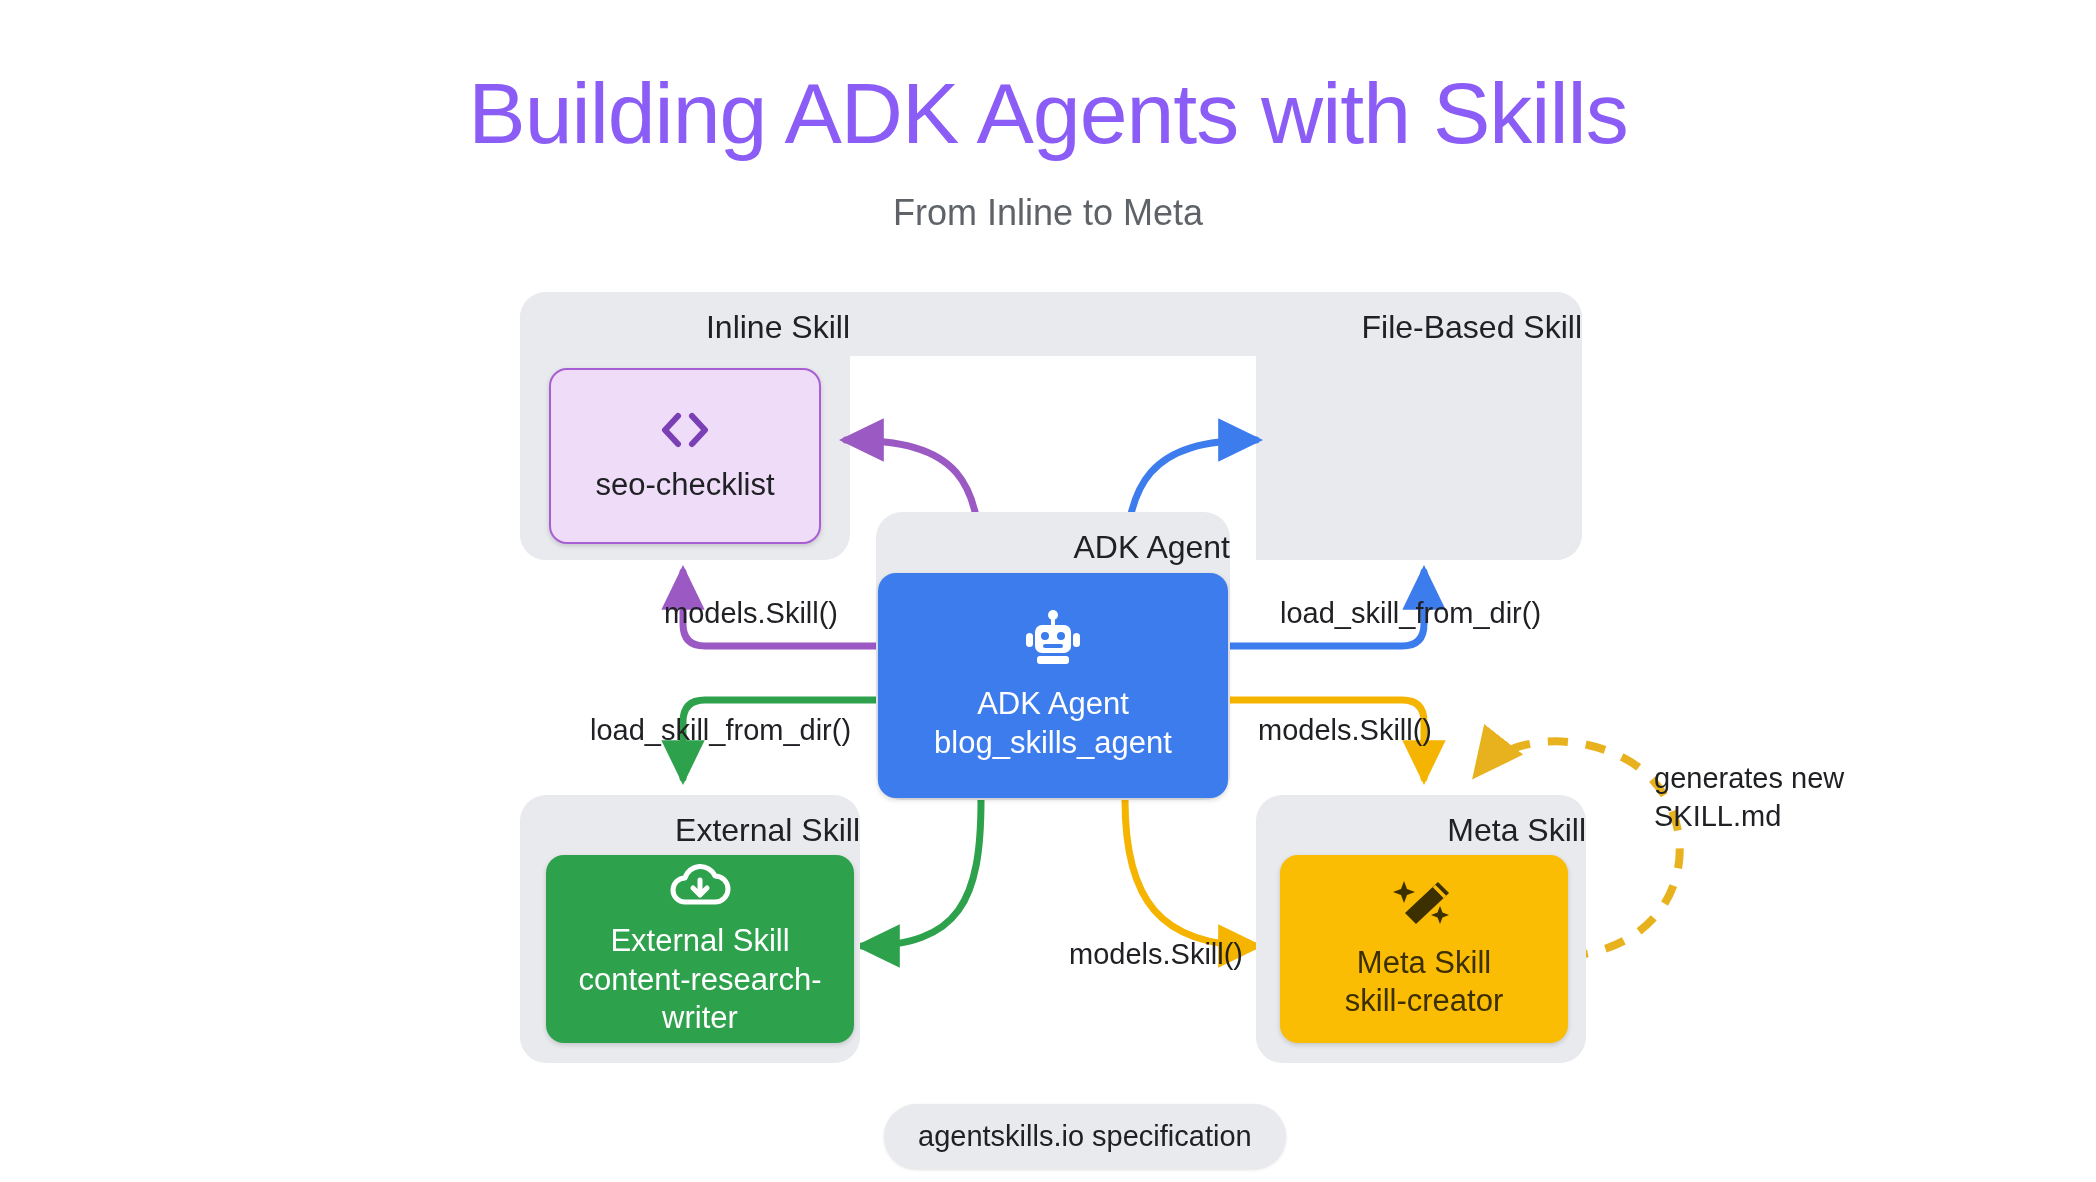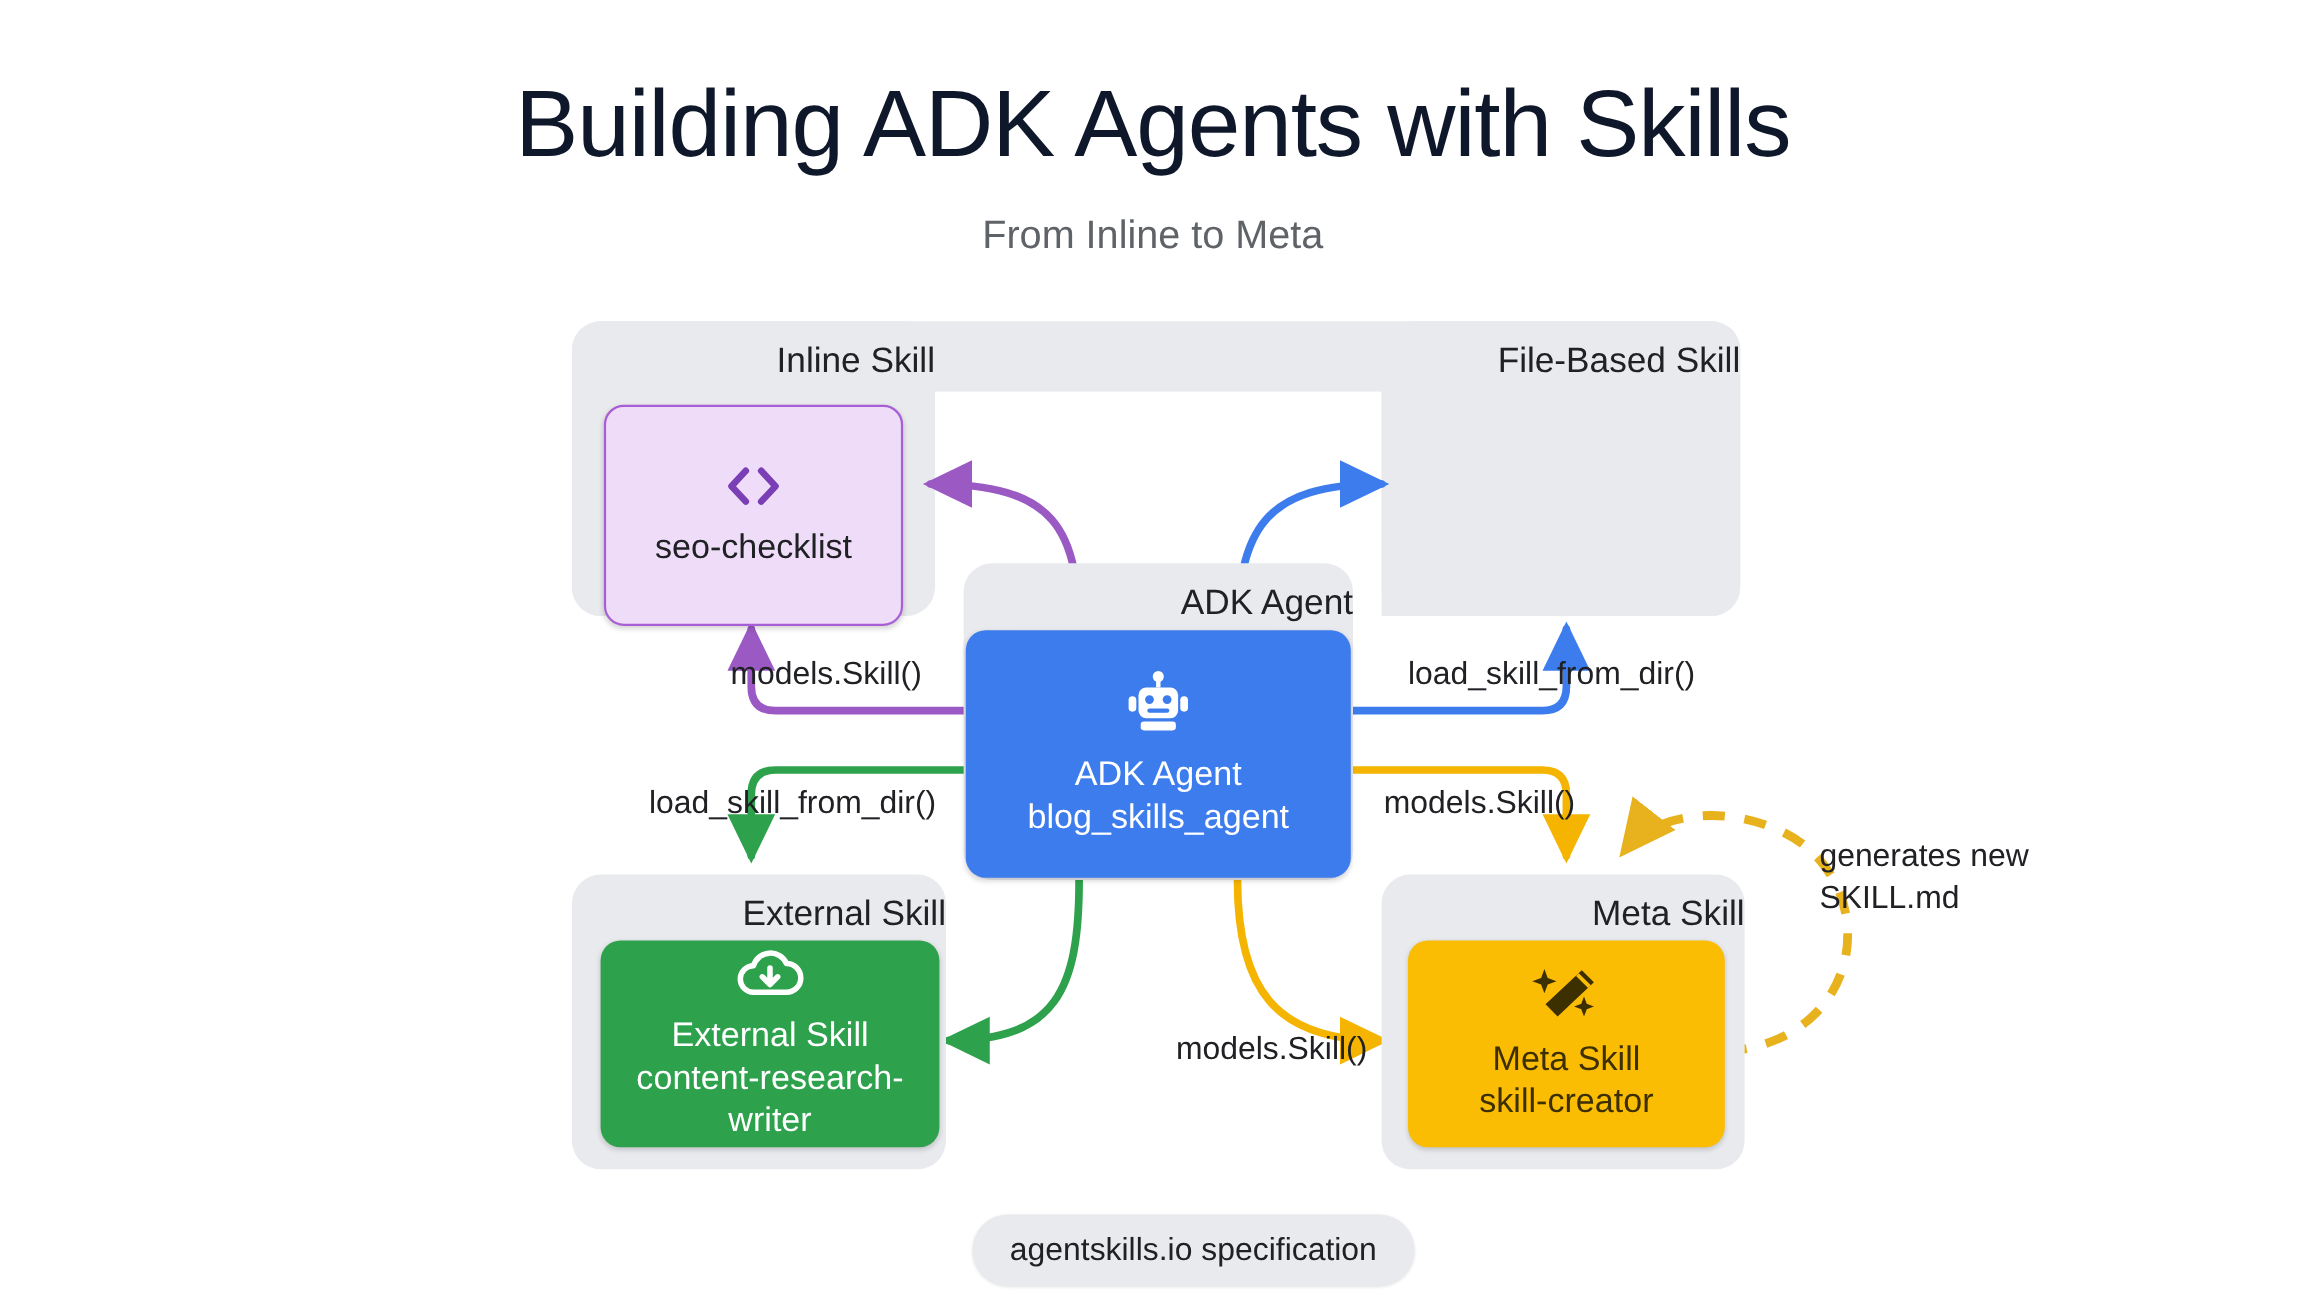--- a/index.html
+++ b/index.html
@@ -21,21 +21,21 @@
 
   
   #title {
     position: absolute;
     left: 0; top: 68px;
     width: 2096px;
     text-align: center;
     font-size: 86px;
     font-weight: 400;
     letter-spacing: -1px;
-    color: #0f172a;
+    color: #8b5cf6;
     line-height: 1.05;
   }
   #subtitle {
     position: absolute;
     left: 0; top: 192px;
     width: 2096px;
     text-align: center;
     font-size: 36px;
     font-weight: 400;
     color: #5f6368;
@@ -196,21 +196,21 @@
 
     <path d="M 981,800 C 981,900 960,946 862,946" fill="none" stroke="#2ea14c" stroke-width="7" stroke-linecap="round" marker-end="url(#ah-green)"></path>
 
     <path d="M 1228,700 L 1402,700 Q 1424,700 1424,722 L 1424,778" fill="none" stroke="#f5b400" stroke-width="7" stroke-linecap="round" marker-end="url(#ah-amber)"></path>
 
     <path d="M 1125,800 C 1125,900 1160,946 1256,946" fill="none" stroke="#f5b400" stroke-width="7" stroke-linecap="round" marker-end="url(#ah-amber)"></path>
 
     <path d="M 1568,956 C 1700,946 1712,800 1620,756 C 1560,728 1500,744 1478,772" fill="none" stroke="#e8b21e" stroke-width="8" stroke-linecap="butt" stroke-dasharray="20 18" marker-end="url(#ah-amber-dash)"></path>
   </svg>
 
-  <div class="node" id="node-inline" style="left:549px; top:368px; width:272px; height:201px;">
+  <div class="node" id="node-inline" style="left:549px; top:368px; width:272px; height:176px;">
     <span class="node-icon">
       <svg width="62" height="44" viewBox="0 0 62 44" aria-hidden="true">
         <path d="M24 8 L11 22 L24 36" fill="none" stroke="#7b3fb5" stroke-width="6" stroke-linecap="round" stroke-linejoin="round"></path>
         <path d="M38 8 L51 22 L38 36" fill="none" stroke="#7b3fb5" stroke-width="6" stroke-linecap="round" stroke-linejoin="round"></path>
       </svg>
     </span>
     <span class="node-text">seo-checklist</span>
   </div>
 
 

